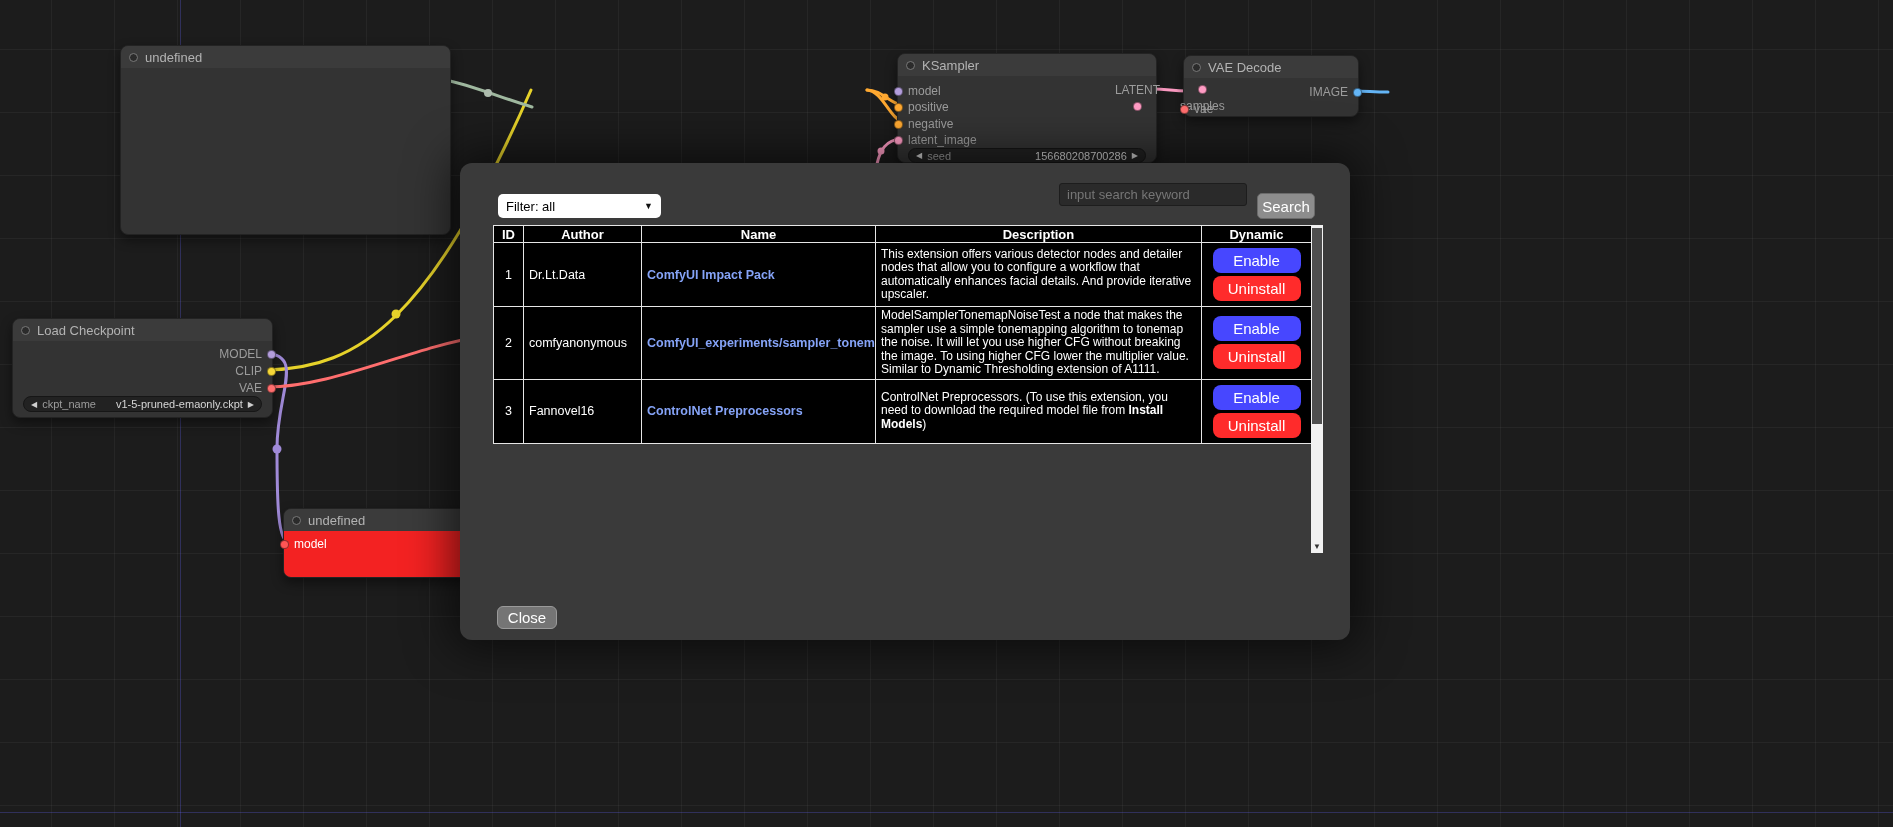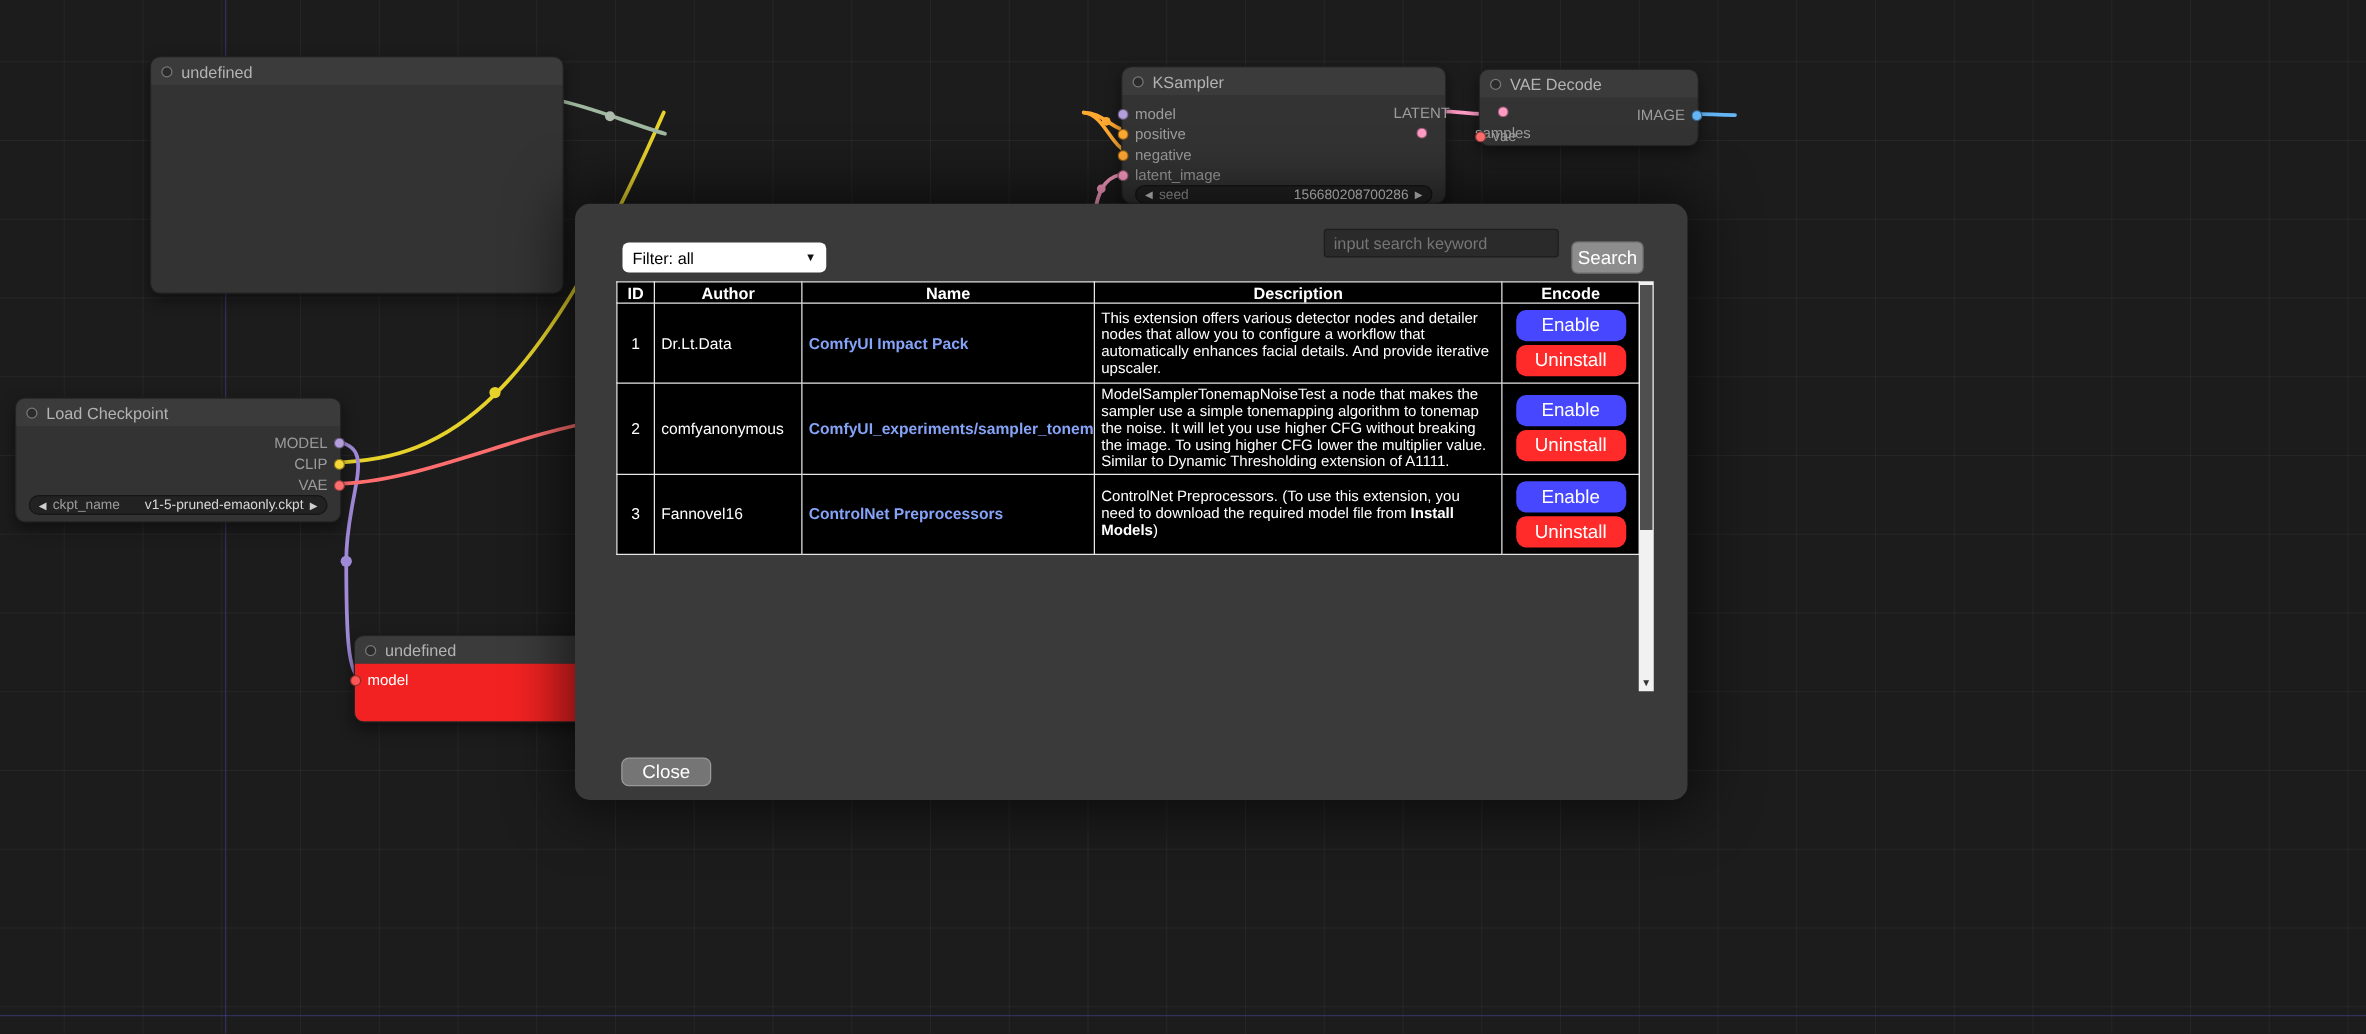--- a/index.html
+++ b/index.html
@@ -116,21 +116,21 @@
   .scrollbar {
     position:absolute; left:818px; top:0; width:12px; height:328px;
     background:#f1f1f1;
   }
   .scroll-thumb { position:absolute; left:1px; top:3px; width:10px; height:196px; background:#4f4f4f; }
   .scroll-arrow-down {
     position:absolute; left:0; bottom:0; width:12px; height:12px;
     color:#333; font-size:8px; text-align:center; line-height:12px;
   }
   .close-btn {
-    position:absolute; left:37px; top:443px; width:72px; height:23px;
+    position:absolute; left:37px; top:443px; width:60px; height:23px;
     background:#757575; border:1px solid #9a9a9a; border-radius:6px;
     color:#fff; font-size:15px; font-family:"Liberation Sans", sans-serif;
     line-height:1; cursor:pointer;
   }
 </style>
 </head>
 <body>
 
 <div class="canvas">
   <div class="axis-v"></div>
@@ -262,21 +262,21 @@
   <button class="search-btn">Search</button>
 
   <div class="table-wrap">
     <table class="ext">
       <thead>
         <tr>
             <th style="width: 30px;">ID</th>
             <th style="width: 118px;">Author</th>
             <th style="width: 234px;">Name</th>
             <th style="width: 326px;">Description</th>
-            <th style="width: 110px;">Encode</th>
+            <th style="width: 110px;">Dynamic</th>
           </tr>
       </thead>
       <tbody>
           <tr style="height: 63px;">
             <td class="idc">1</td>
             <td>Dr.Lt.Data</td>
             <td class="namec"><a href="#">ComfyUI Impact Pack</a></td>
             <td class="desc"><span>This extension offers various detector nodes and detailer nodes that allow you to configure a workflow that automatically enhances facial details. And provide iterative upscaler.</span></td>
             <td class="install">
               <button class="btn-enable">Enable</button>

